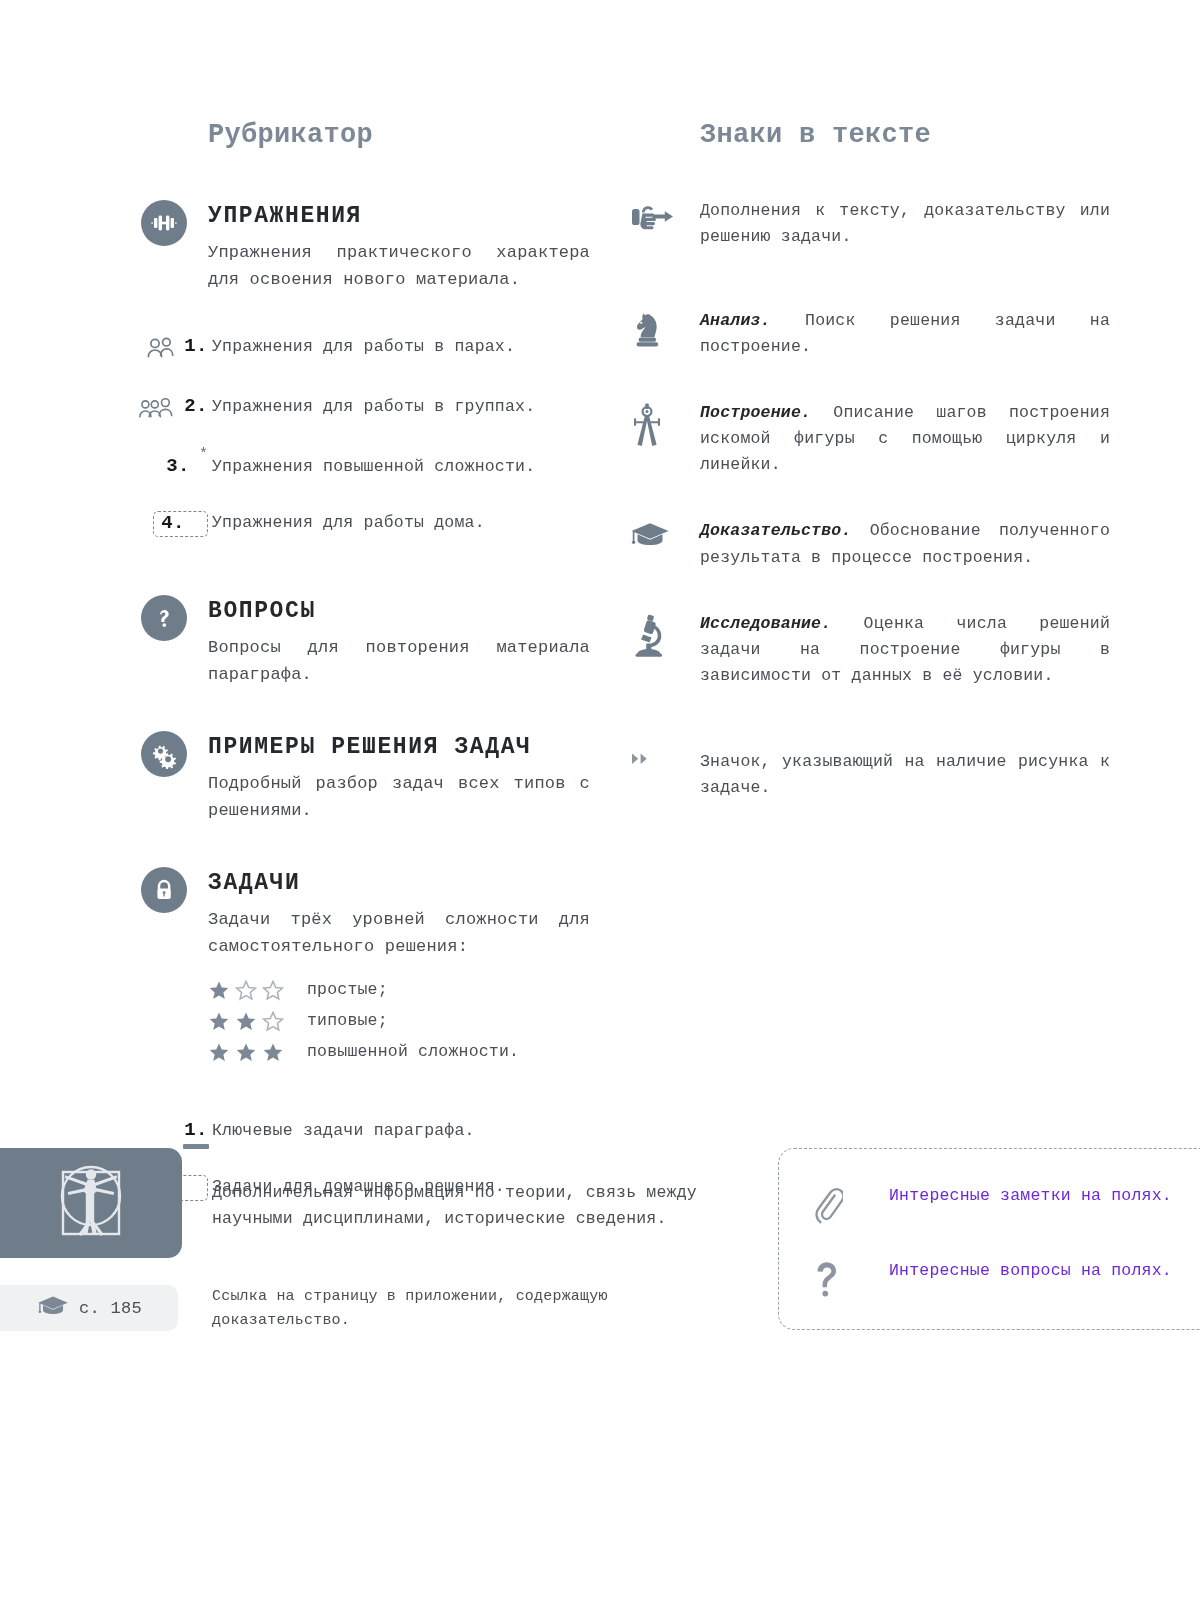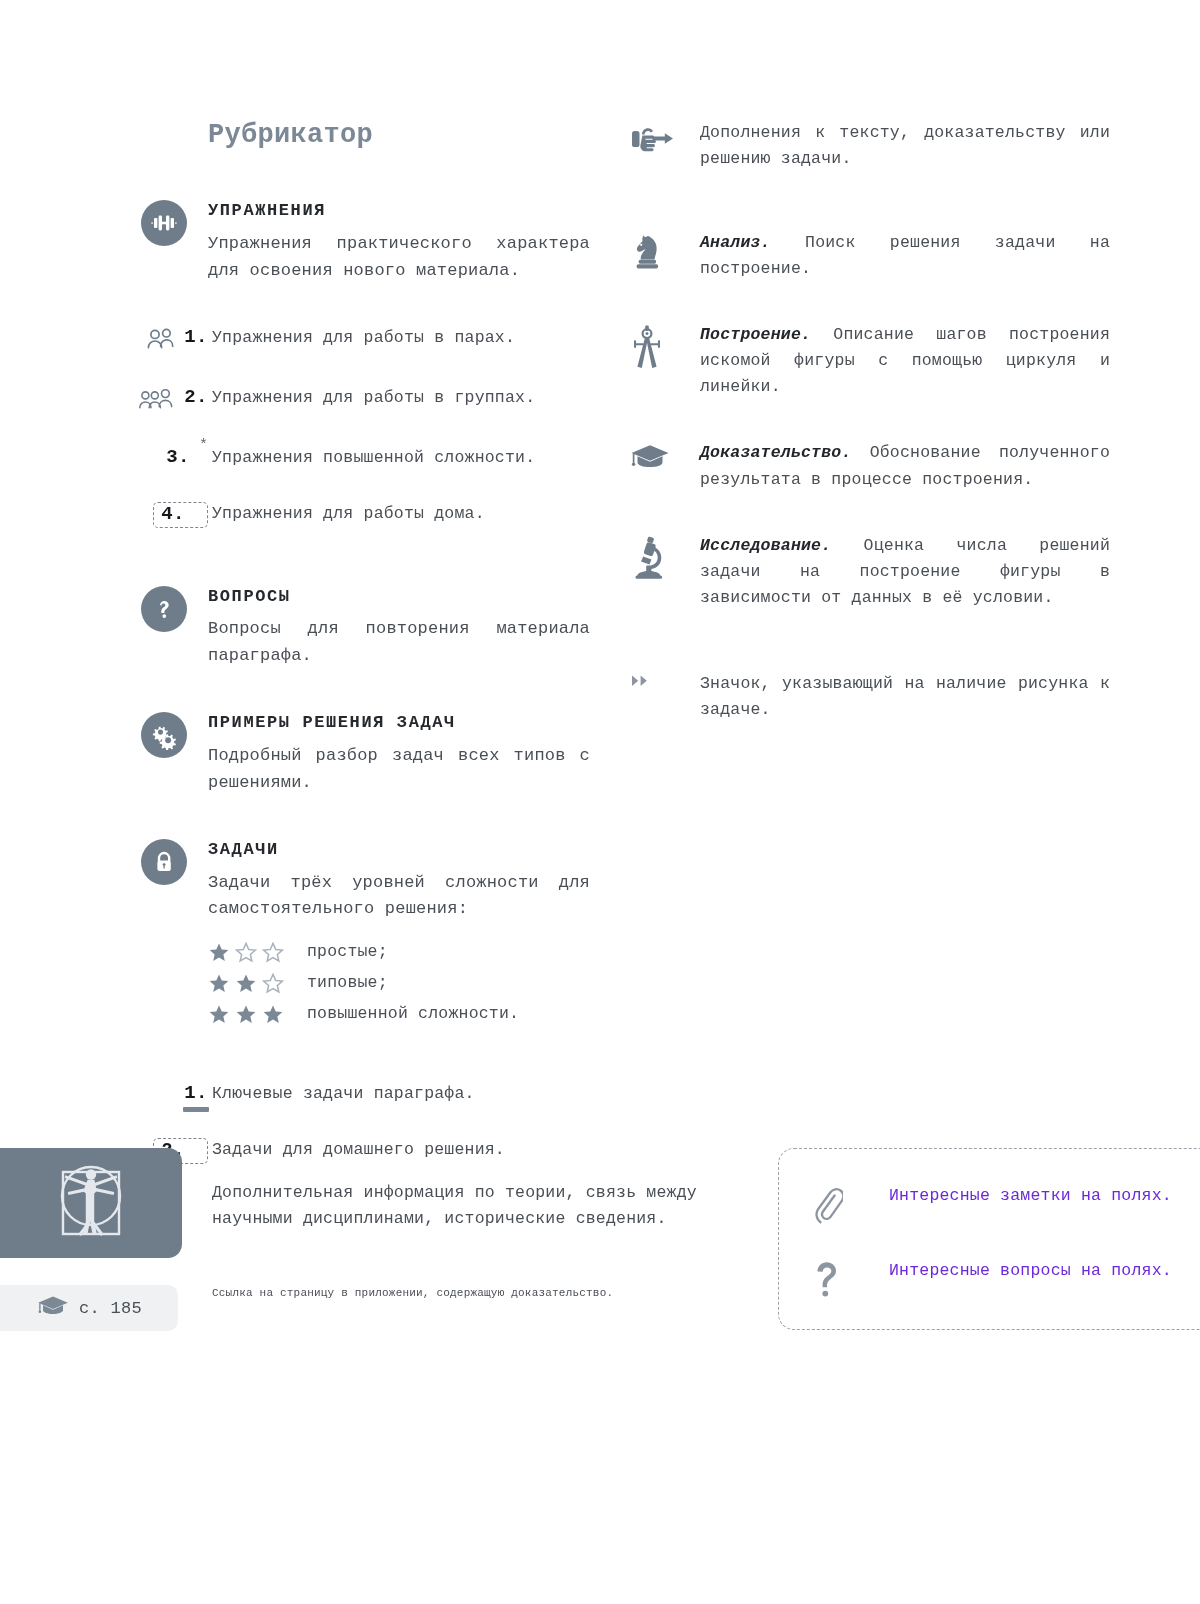--- a/index.html
+++ b/index.html
@@ -36,21 +36,21 @@
   }
   .body-text {
     flex:1;
     font-size:16.5px;
     line-height:1.58;
     color:#4a4f55;
     text-align:justify;
     letter-spacing:0.2px;
   }
   .rub-title {
-    font-size:17px; font-weight:bold; color:#25282c;
+    font-size:23px; font-weight:bold; color:#25282c;
     letter-spacing:1.6px; margin:0 0 6px 0;
   }
   .rub-desc { font-size:17px; line-height:1.58; color:#4a4f55; letter-spacing:.2px; }
 
   
   .circ {
     width:46px; height:46px; border-radius:50%;
     background:#6f7d8b;
     display:flex; align-items:center; justify-content:center;
   }
@@ -111,21 +111,21 @@
   .page-badge {
     position:absolute; left:0; top:1285px;
     width:178px; height:46px;
     background:#f0f1f2;
     border-top-right-radius:10px; border-bottom-right-radius:10px;
     display:flex; align-items:center; justify-content:center; gap:9px;
   }
   .page-badge .pb-label { font-size:17px; color:#4a4f55; letter-spacing:.3px; }
   .page-ref-text {
     position:absolute; left:212px; top:1285px; width:500px;
-    font-size:11px; line-height:1.6; color:#4a4f55; letter-spacing:.2px;
+    font-size:15px; line-height:1.6; color:#4a4f55; letter-spacing:.2px;
   }
 
   .dashed-panel {
     position:absolute; left:778px; top:1148px;
     width:470px; height:182px;
     border:1.7px dashed #9aa1a9;
     border-top-left-radius:16px; border-bottom-left-radius:16px;
     border-right:none;
     box-sizing:border-box;
     padding:34px 0 0 34px;
@@ -321,20 +321,21 @@
       <div class="gutter-num">
         <span class="num dashed-num">2.</span>
       </div>
       <div class="body-text">Задачи для домашнего решения.</div>
     </div>
 
   </div>
 
   <div class="col-right">
 
+    <h2 class="section-title">Знаки в тексте</h2>
 
     <div class="row">
       <div class="r-gutter">
         <span>
           <svg width="44" height="32" viewBox="0 0 44 32">
             <g fill="#6f7d8b">
               <rect x="2" y="9" width="7.5" height="16" rx="2.6"></rect>
               <path d="M12 12.4c0-3.4 2.6-6.1 6-6.1 2.3 0 4.1 1.1 5.1 2.8l-2.3 1.5c-.6-.9-1.6-1.5-2.8-1.5-1.9 0-3.4 1.5-3.4 3.3z"></path>
               <path d="M12.4 13.6h10c1 0 1.9.7 1.9 1.6s-.9 1.6-1.9 1.6h-7v1h8.6c1 0 1.9.7 1.9 1.6s-.9 1.6-1.9 1.6h-7.3v1h6.4c1 0 1.9.7 1.9 1.6s-.9 1.6-1.9 1.6h-6.4v1h5c1 0 1.9.7 1.9 1.6s-.9 1.5-1.9 1.5h-6.1c-3.1 0-5.3-2.4-5.3-5.4z"></path>
               <path d="M22.5 14.6h14.6c1.2 0 2.1.8 2.1 1.9s-.9 1.9-2.1 1.9H22.5z"></path>

